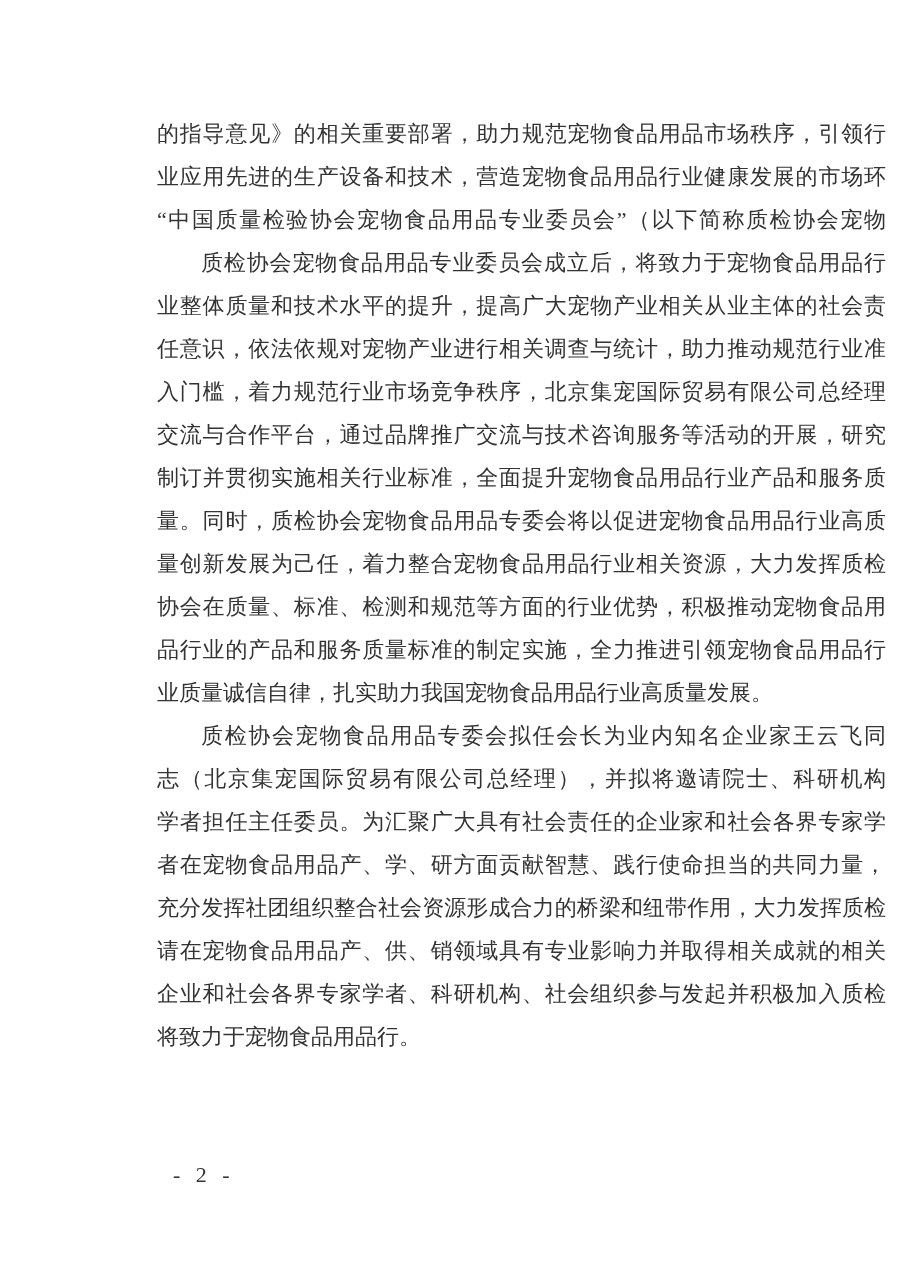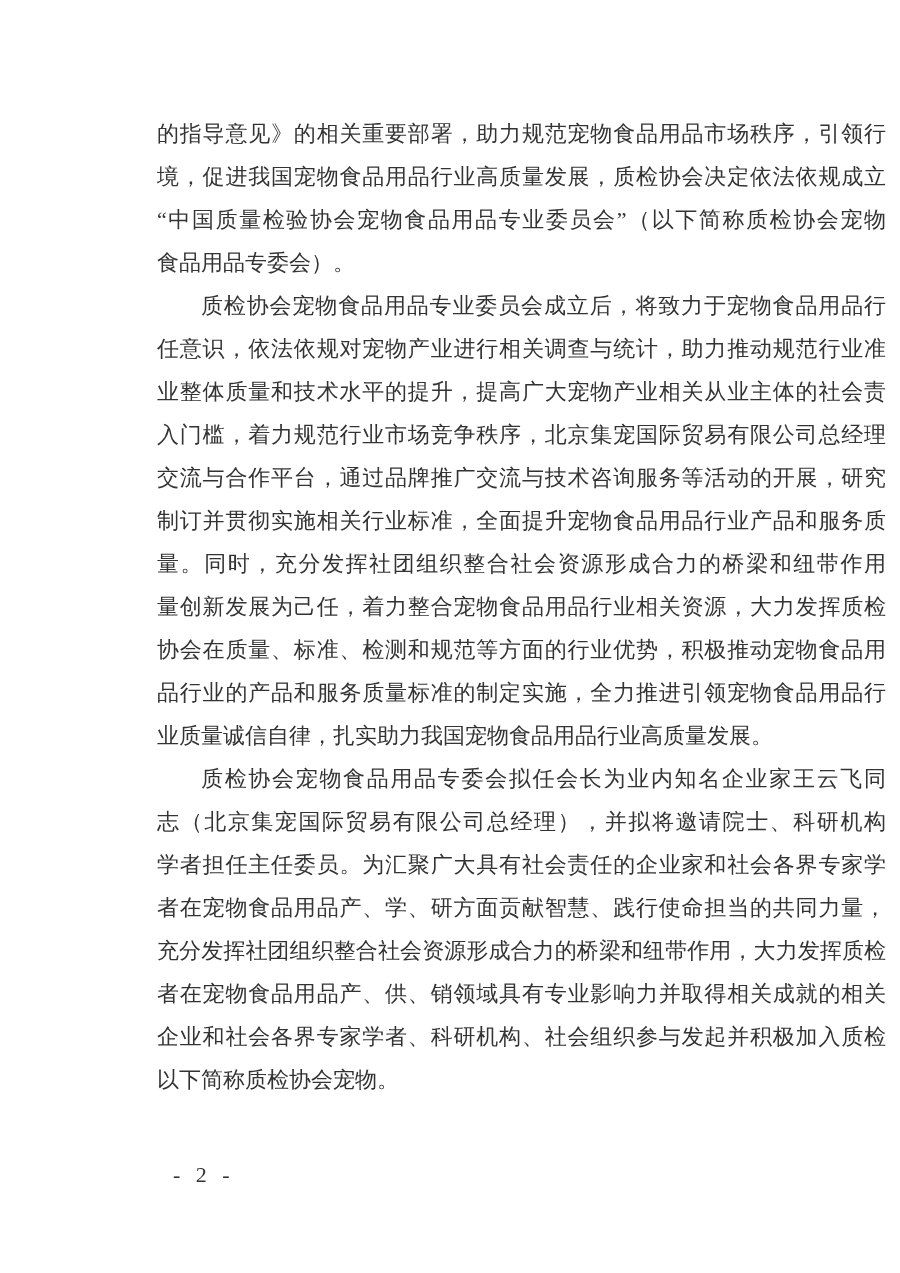--- a/index.html
+++ b/index.html
@@ -62,42 +62,41 @@
     font-family: "Liberation Serif", serif;
   }
 </style>
 </head>
 <body style="background: rgb(255, 255, 255);">
 
 <div class="doc-page">
   <div class="text-block" style="color: rgb(51, 51, 51);">
       <div class="paragraph">
         <div class="line">的指导意见》的相关重要部署，助力规范宠物食品用品市场秩序，引领行</div>
-        <div class="line">境，促进我国宠物食品用品行业高质量发展，质检协会决定依法依规成立</div>
+        <div class="line">业应用先进的生产设备和技术，营造宠物食品用品行业健康发展的市场环</div>
         <div class="line">“中国质量检验协会宠物食品用品专业委员会”（以下简称质检协会宠物</div>
-        <div class="line last">食品用品专委会）。</div>
       </div>
       <div class="paragraph">
         <div class="line indent">质检协会宠物食品用品专业委员会成立后，将致力于宠物食品用品行</div>
+        <div class="line">业整体质量和技术水平的提升，提高广大宠物产业相关从业主体的社会责</div>
         <div class="line">任意识，依法依规对宠物产业进行相关调查与统计，助力推动规范行业准</div>
-        <div class="line">业整体质量和技术水平的提升，提高广大宠物产业相关从业主体的社会责</div>
         <div class="line">入门槛，着力规范行业市场竞争秩序，北京集宠国际贸易有限公司总经理</div>
         <div class="line">交流与合作平台，通过品牌推广交流与技术咨询服务等活动的开展，研究</div>
         <div class="line">制订并贯彻实施相关行业标准，全面提升宠物食品用品行业产品和服务质</div>
-        <div class="line">量。同时，充分发挥社团组织整合社会资源形成合力的桥梁和纽带作用</div>
+        <div class="line">量。同时，质检协会宠物食品用品专委会将以促进宠物食品用品行业高质</div>
         <div class="line">量创新发展为己任，着力整合宠物食品用品行业相关资源，大力发挥质检</div>
         <div class="line">协会在质量、标准、检测和规范等方面的行业优势，积极推动宠物食品用</div>
         <div class="line">品行业的产品和服务质量标准的制定实施，全力推进引领宠物食品用品行</div>
         <div class="line last">业质量诚信自律，扎实助力我国宠物食品用品行业高质量发展。</div>
       </div>
       <div class="paragraph">
         <div class="line indent">质检协会宠物食品用品专委会拟任会长为业内知名企业家王云飞同</div>
         <div class="line">志（北京集宠国际贸易有限公司总经理），并拟将邀请院士、科研机构</div>
         <div class="line">学者担任主任委员。为汇聚广大具有社会责任的企业家和社会各界专家学</div>
         <div class="line">者在宠物食品用品产、学、研方面贡献智慧、践行使命担当的共同力量，</div>
         <div class="line">充分发挥社团组织整合社会资源形成合力的桥梁和纽带作用，大力发挥质检</div>
-        <div class="line">者在宠物食品用品产、供、销领域具有专业影响力并取得相关成就的相关</div>
+        <div class="line">请在宠物食品用品产、供、销领域具有专业影响力并取得相关成就的相关</div>
         <div class="line">企业和社会各界专家学者、科研机构、社会组织参与发起并积极加入质检</div>
-        <div class="line last">以下简称质检协会宠物。</div>
+        <div class="line last">将致力于宠物食品用品行。</div>
       </div>
     </div>
   <div class="page-footer" style="color: rgb(51, 51, 51);">- 2 -</div>
 </div>
 
 </body></html>

